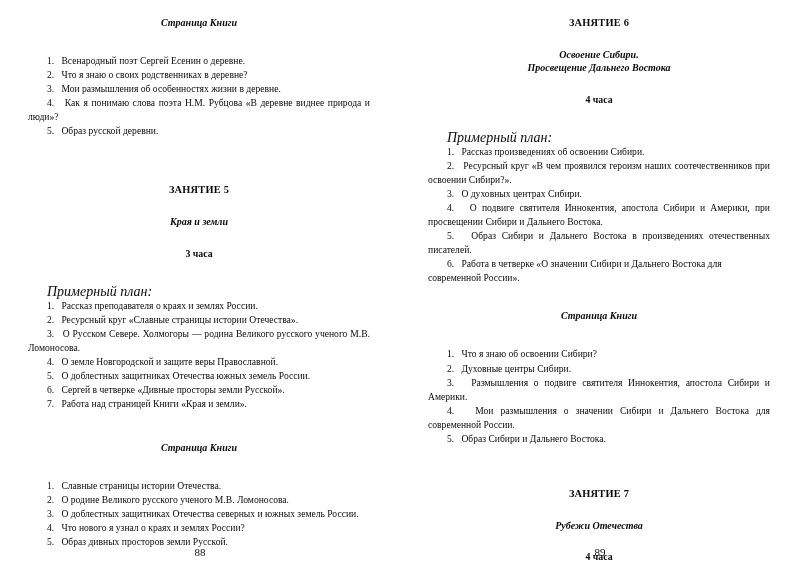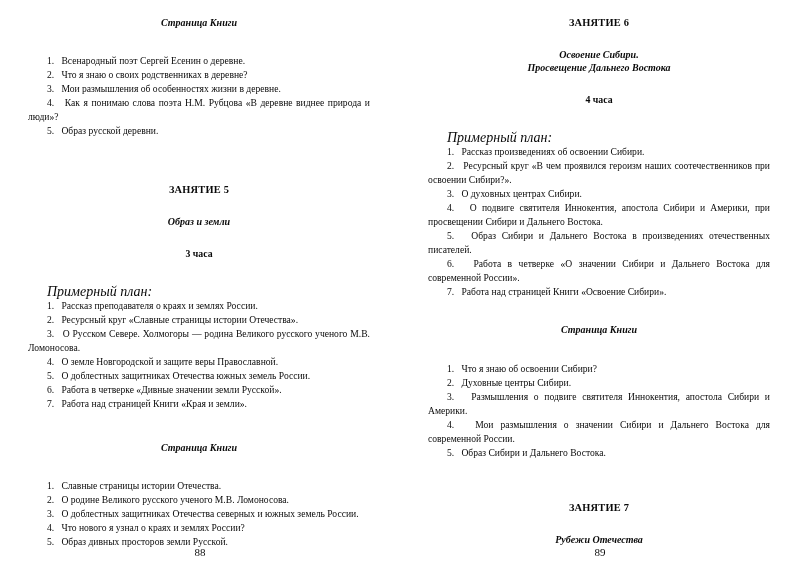--- a/index.html
+++ b/index.html
@@ -152,21 +152,21 @@
         </li>
       </ol>
 
       <div class="gap-xxl"></div>
       <div class="gap-m"></div>
 
       <div class="lesson-title">ЗАНЯТИЕ 5</div>
 
       <div class="gap-l"></div>
 
-      <div class="topic-title">Образ и земли</div>
+      <div class="topic-title">Края и земли</div>
 
       <div class="gap-l"></div>
 
       <div class="hours">3 часа</div>
 
       <div class="gap-xl"></div>
 
       <div class="plan-label">Примерный план:</div>
 
       <ol class="plan-list">
@@ -185,21 +185,21 @@
         <li>
           <span class="num">4.&nbsp;&nbsp;</span>
           <span>О земле Новгородской и защите веры Православной.</span>
         </li>
         <li>
           <span class="num">5.&nbsp;&nbsp;</span>
           <span>О доблестных защитниках Отечества южных земель России.</span>
         </li>
         <li>
           <span class="num">6.&nbsp;&nbsp;</span>
-          <span>Работа в четверке «Дивные значении земли Русской».</span>
+          <span>Сергей в четверке «Дивные просторы земли Русской».</span>
         </li>
         <li>
           <span class="num">7.&nbsp;&nbsp;</span>
           <span>Работа над страницей Книги «Края и земли».</span>
         </li>
       </ol>
 
       <div class="gap-xl"></div>
       <div class="gap-xs"></div>
 
@@ -271,24 +271,20 @@
           <span>О подвиге святителя Иннокентия, апостола Сибири и Аме­рики, при просвещении Сибири и Дальнего Востока.</span>
         </li>
         <li>
           <span class="num">5.&nbsp;&nbsp;</span>
           <span>Образ Сибири и Дальнего Востока в произведениях отече­ственных писателей.</span>
         </li>
         <li>
           <span class="num">6.&nbsp;&nbsp;</span>
           <span>Работа в четверке «О значении Сибири и Дальнего Востока для современной России».</span>
         </li>
-        <li>
-          <span class="num">7.&nbsp;&nbsp;</span>
-          <span>Работа над страницей Книги «Освоение Сибири».</span>
-        </li>
       </ol>
 
       <div class="gap-l"></div>
       <div class="gap-xs"></div>
 
       <div class="section-head">Страница Книги</div>
 
       <div class="gap-xl"></div>
 
       <ol class="plan-list">

